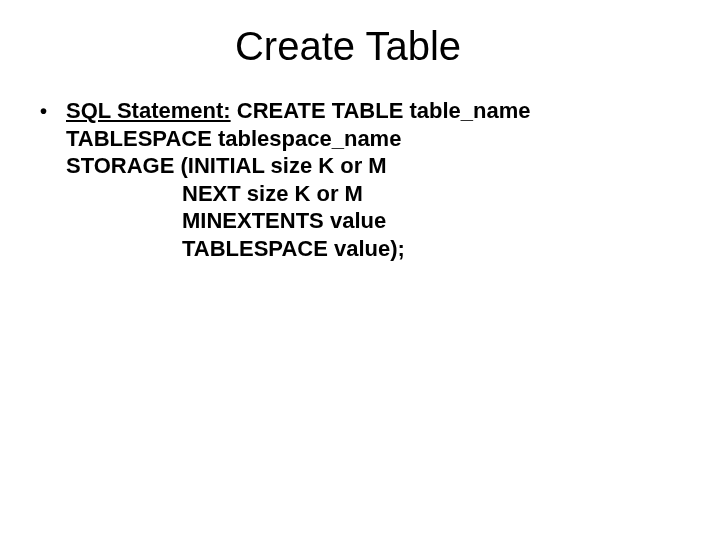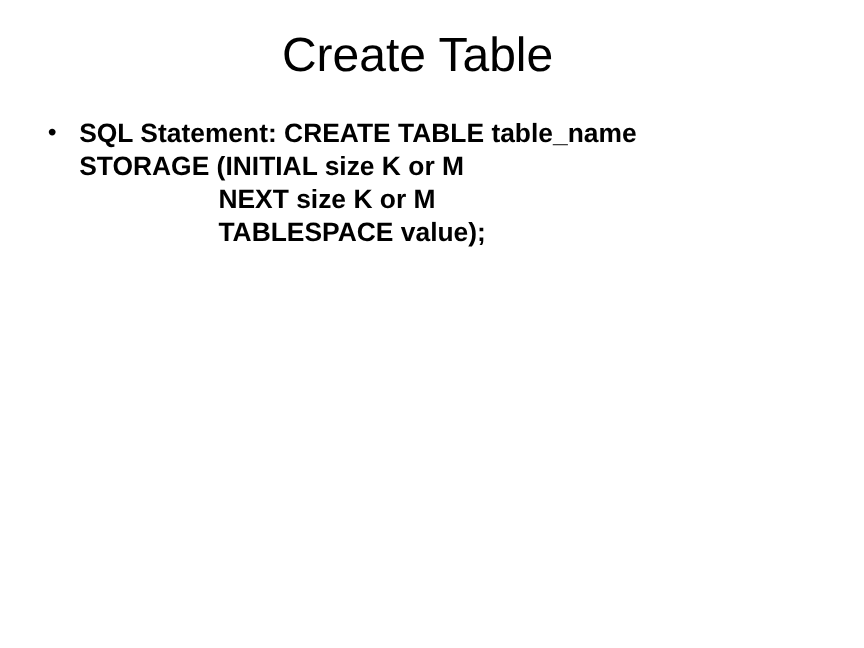--- a/index.html
+++ b/index.html
@@ -40,20 +40,21 @@
     flex: 0 0 26px;
     text-align: left;
     font-size: 20px;
     line-height: 1.25;
     padding-top: 2px;
   }
   .content {
     flex: 1 1 auto;
   }
   .label {
+    text-decoration: underline;
   }
   .italic {
     margin-top: 44px;
   }
   .plain {
     font-weight: bold;
   }
   .indent-line {
     padding-left: 26px; 
   }
@@ -77,29 +78,35 @@
       <div class="bullet">•</div>
       <div class="content">
         <div class="line">
           <span class="label">SQL Statement:</span><span> </span><span class="plain">CREATE TABLE </span><span class="italic">table_name</span>
         </div>
       </div>
     </div>
 
 
 
+    <div class="indent-line line">
+      <span class="plain">TABLESPACE </span><span class="italic">tablespace_name</span>
+    </div>
 
     <div class="indent-line line">
       <span class="plain">STORAGE (INITIAL </span><span class="italic">size K or M</span>
     </div>
 
     <div class="indent-storage line">
       <span class="plain">NEXT </span><span class="italic">size K or M</span>
     </div>
 
+    <div class="indent-storage line">
+      <span class="plain">MINEXTENTS </span><span class="italic">value</span>
+    </div>
 
 
     <div class="indent-storage line">
       <span class="plain">TABLESPACE </span><span class="italic">value</span><span class="plain">);</span>
     </div>
 
   </div>
 </div>
 
 </body></html>

